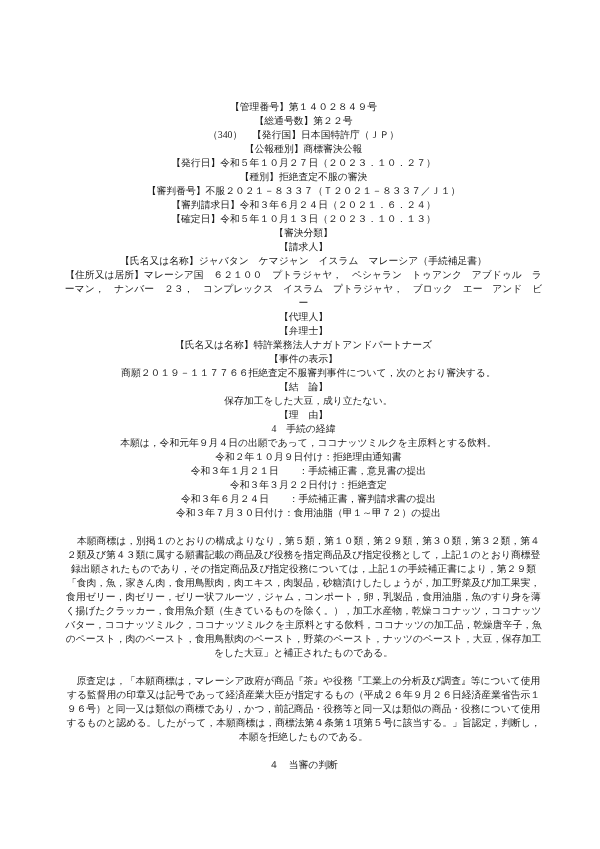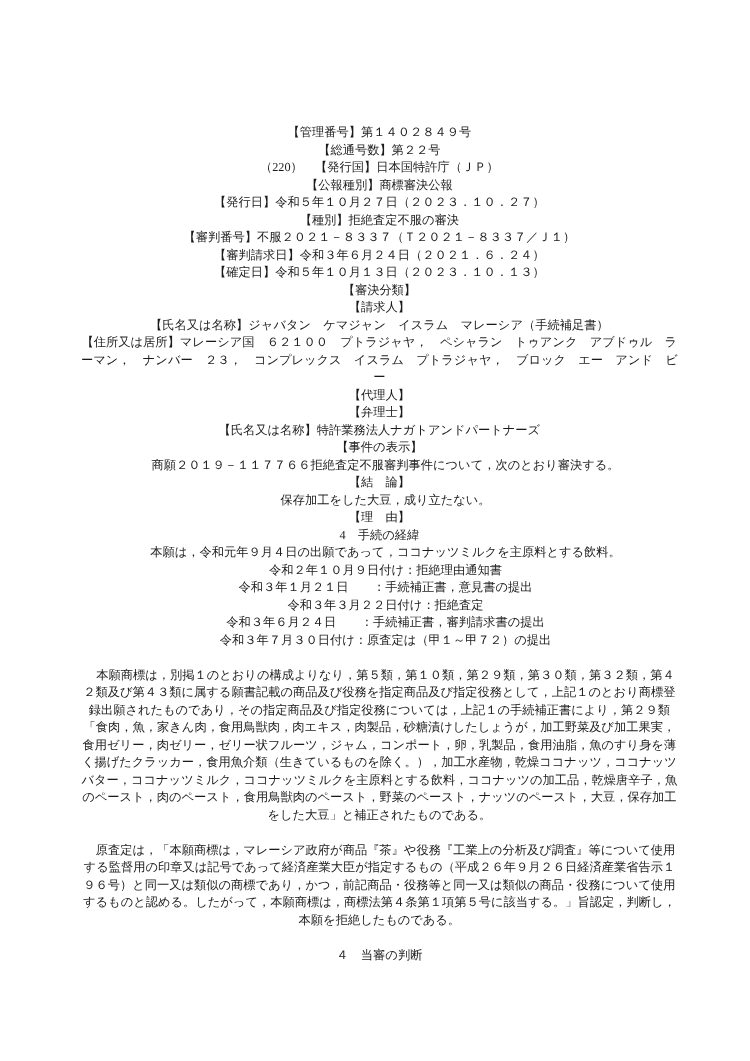--- a/index.html
+++ b/index.html
@@ -41,21 +41,21 @@
     min-height: 14px;
   }
 </style>
 </head>
 <body style="background: rgb(255, 255, 255);">
 
 <div class="page">
   <div class="doc" style="color: rgb(27, 27, 27);">
       <p class="ln">【管理番号】第１４０２８４９号</p>
       <p class="ln">【総通号数】第２２号</p>
-      <p class="ln">（220）　【発行国】日本国特許庁（ＪＰ）</p>
+      <p class="ln">（340）　【発行国】日本国特許庁（ＪＰ）</p>
       <p class="ln">【公報種別】商標審決公報</p>
       <p class="ln">【発行日】令和５年１０月２７日（２０２３．１０．２７）</p>
       <p class="ln">【種別】拒絶査定不服の審決</p>
       <p class="ln">【審判番号】不服２０２１－８３３７（Ｔ２０２１－８３３７／Ｊ１）</p>
       <p class="ln">【審判請求日】令和３年６月２４日（２０２１．６．２４）</p>
       <p class="ln">【確定日】令和５年１０月１３日（２０２３．１０．１３）</p>
       <p class="ln">【審決分類】</p>
       <p class="ln">【請求人】</p>
       <p class="ln">【氏名又は名称】ジャバタン　ケマジャン　イスラム　マレーシア（手続補足書）</p>
       <p class="ln">【住所又は居所】マレーシア国　６２１００　プトラジャヤ，　ペシャラン　トゥアンク　アブドゥル　ラーマン，　ナンバー　２３，　コンプレックス　イスラム　プトラジャヤ，　ブロック　エー　アンド　ビー</p>
@@ -66,21 +66,21 @@
       <p class="ln">　商願２０１９－１１７７６６拒絶査定不服審判事件について，次のとおり審決する。</p>
       <p class="ln">【結　論】</p>
       <p class="ln">　保存加工をした大豆，成り立たない。</p>
       <p class="ln">【理　由】</p>
       <p class="ln">4　手続の経緯</p>
       <p class="ln">　本願は，令和元年９月４日の出願であって，ココナッツミルクを主原料とする飲料。</p>
       <p class="ln">　令和２年１０月９日付け：拒絶理由通知書</p>
       <p class="ln">　令和３年１月２１日　　：手続補正書，意見書の提出</p>
       <p class="ln">　令和３年３月２２日付け：拒絶査定</p>
       <p class="ln">　令和３年６月２４日　　：手続補正書，審判請求書の提出</p>
-      <p class="ln">　令和３年７月３０日付け：原査定は（甲１～甲７２）の提出</p>
+      <p class="ln">　令和３年７月３０日付け：食用油脂（甲１～甲７２）の提出</p>
       <p class="ln blank"></p>
       <p class="ln">　本願商標は，別掲１のとおりの構成よりなり，第５類，第１０類，第２９類，第３０類，第３２類，第４２類及び第４３類に属する願書記載の商品及び役務を指定商品及び指定役務として，上記１のとおり商標登録出願されたものであり，その指定商品及び指定役務については，上記１の手続補正書により，第２９類「食肉，魚，家きん肉，食用鳥獣肉，肉エキス，肉製品，砂糖漬けしたしょうが，加工野菜及び加工果実，食用ゼリー，肉ゼリー，ゼリー状フルーツ，ジャム，コンポート，卵，乳製品，食用油脂，魚のすり身を薄く揚げたクラッカー，食用魚介類（生きているものを除く。），加工水産物，乾燥ココナッツ，ココナッツバター，ココナッツミルク，ココナッツミルクを主原料とする飲料，ココナッツの加工品，乾燥唐辛子，魚のペースト，肉のペースト，食用鳥獣肉のペースト，野菜のペースト，ナッツのペースト，大豆，保存加工をした大豆」と補正されたものである。</p>
       <p class="ln blank"></p>
       <p class="ln">　原査定は，「本願商標は，マレーシア政府が商品『茶』や役務『工業上の分析及び調査』等について使用する監督用の印章又は記号であって経済産業大臣が指定するもの（平成２６年９月２６日経済産業省告示１９６号）と同一又は類似の商標であり，かつ，前記商品・役務等と同一又は類似の商品・役務について使用するものと認める。したがって，本願商標は，商標法第４条第１項第５号に該当する。」旨認定，判断し，本願を拒絶したものである。</p>
       <p class="ln blank"></p>
       <p class="ln">４　当審の判断</p>
     </div>
 </div>
 
 </body></html>

